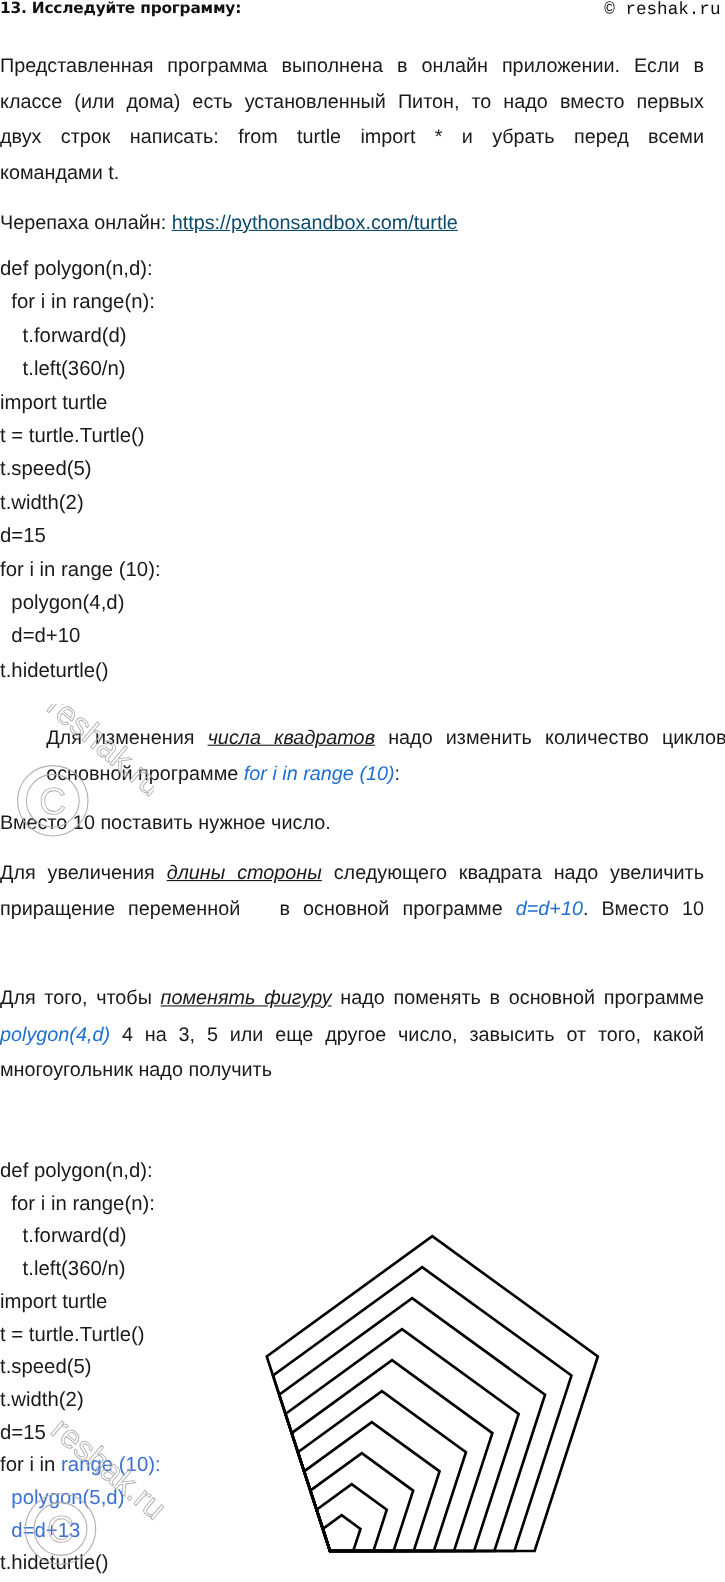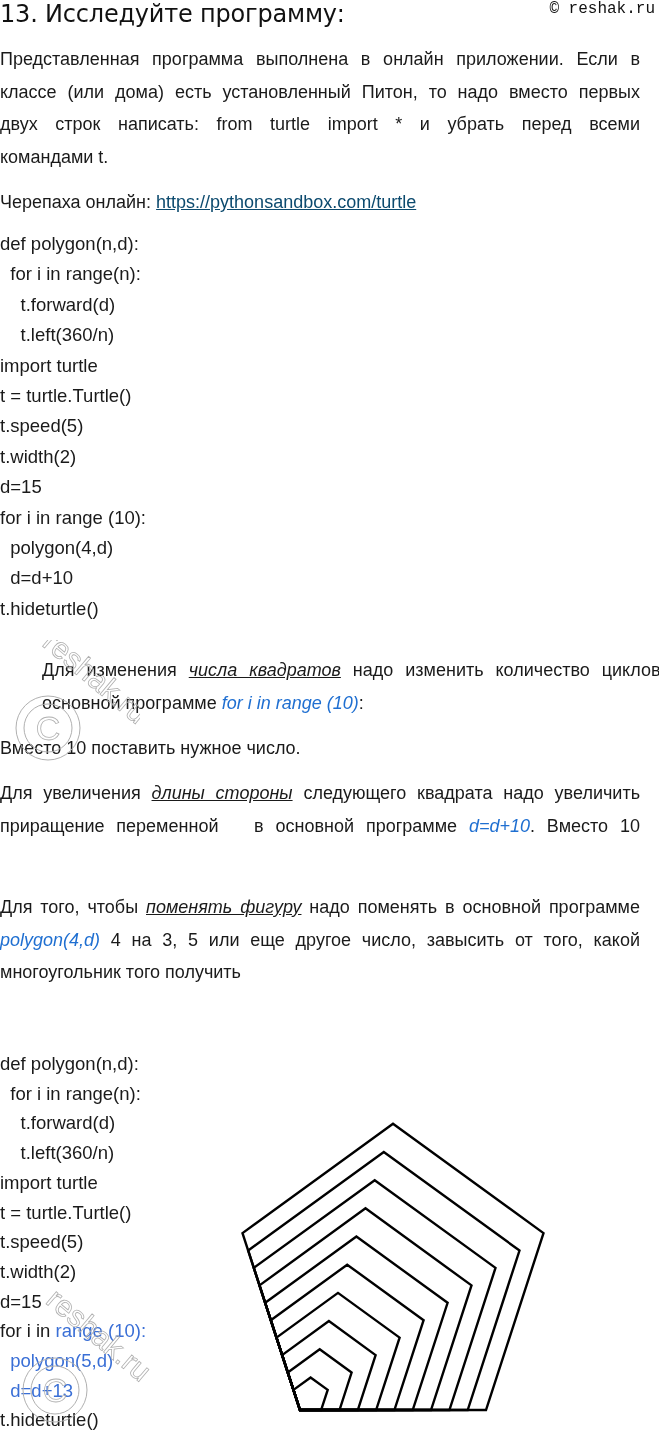--- a/index.html
+++ b/index.html
@@ -2,21 +2,21 @@
 <html><head>
 <meta charset="utf-8">
 <style>
   html, body { margin: 0; padding: 0; background: #ffffff; }
   body {
     width: 659px; height: 1438px; position: relative; overflow: hidden;
     font-family: "DejaVu Sans", sans-serif; color: #111111;
   }
   .abs { position: absolute; white-space: nowrap; }
   .title {
-    left: 0; top: 0; font-size: 24px; font-weight: normal; letter-spacing: -0.2px;
+    left: 0; top: 0; font-size: 14px; font-weight: bold; letter-spacing: -0.2px;
   }
   .copyright {
     right: 4px; top: 0; font-family: Liberation Mono, monospace; font-size: 16px;
   }
   .para {
     position: absolute; left: 0; width: 640px;
     font-size: 18px; line-height: 32.6px; text-align: justify;
     font-family: Liberation Sans, sans-serif; color: #1a1a1a;
   }
   .para .line { display: block; height: 32.6px; text-align: justify; text-align-last: justify; }
@@ -93,21 +93,21 @@
   </span>
 </div>
 
 <div class="para" style="top:891px;">
   <span class="line">
     <span>Для того, чтобы </span><span class="emph">поменять фигуру</span><span> надо поменять в основной программе</span>
   </span>
   <span class="line">
     <span class="hl">polygon(4,d)</span><span> 4 на 3, 5 или еще другое число, завысить от того, какой</span>
   </span>
-  <span class="line last">многоугольник того получить</span>
+  <span class="line last">многоугольник надо получить</span>
 </div>
 
 <div class="code" id="code2" style="top:1049px; width:240px; height:390px;">
     <div class="cl" style="top: 0px;"><span>def polygon(n,d):</span><span class="blue"></span></div>
     <div class="cl" style="top: 29.7px;"><span>  for i in range(n):</span><span class="blue"></span></div>
     <div class="cl" style="top: 59.4px;"><span>    t.forward(d)</span><span class="blue"></span></div>
     <div class="cl" style="top: 89.1px;"><span>    t.left(360/n)</span><span class="blue"></span></div>
     <div class="cl" style="top: 118.8px;"><span>import turtle</span><span class="blue"></span></div>
     <div class="cl" style="top: 148.5px;"><span>t = turtle.Turtle()</span><span class="blue"></span></div>
     <div class="cl" style="top: 178.2px;"><span>t.speed(5)</span><span class="blue"></span></div>

